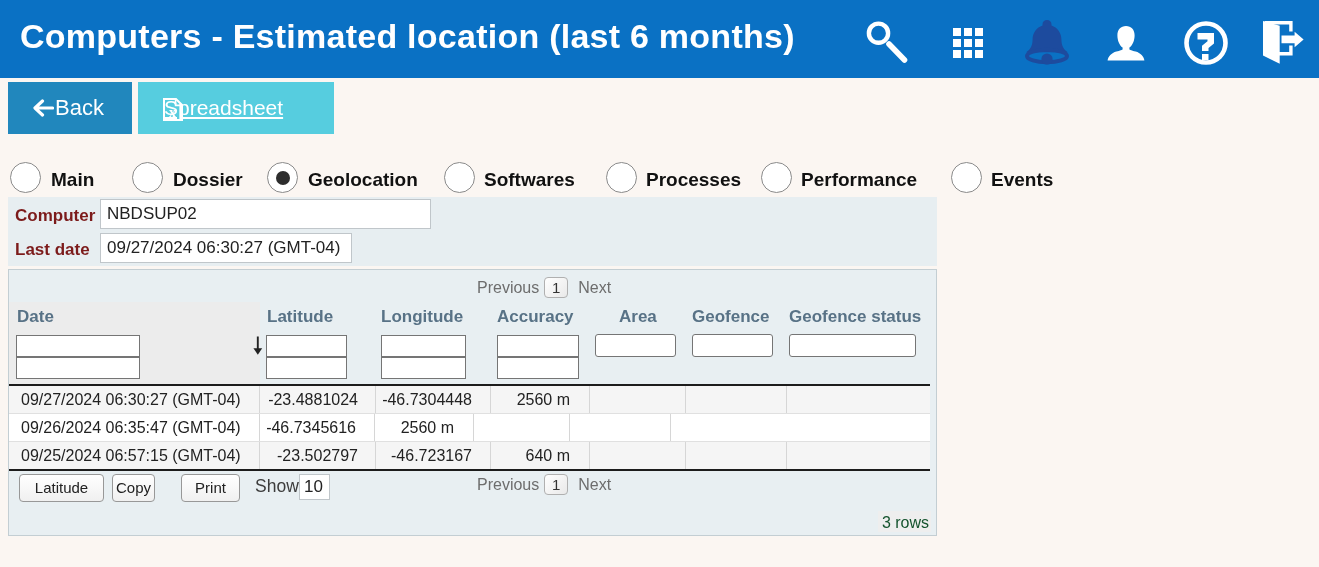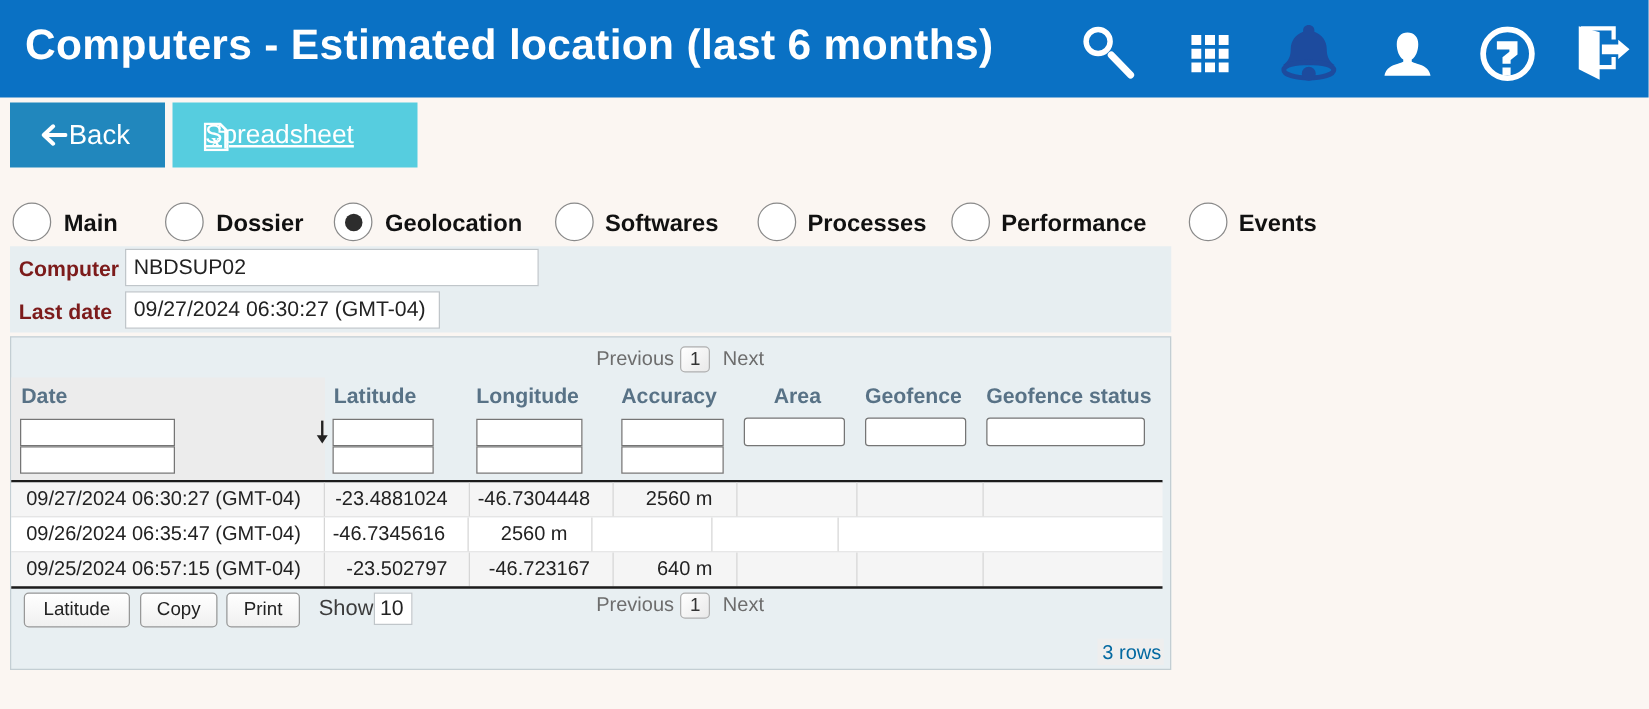--- a/index.html
+++ b/index.html
@@ -174,23 +174,23 @@
     <div class="c1">-23.502797</div>
     <div class="c2">-46.723167</div>
     <div class="c3">640 m</div>
     <div class="c4"></div>
     <div class="c5"></div>
     <div class="c6"></div>
 </div>
 <div class="abs blackline" style="top:469px;"></div>
 
 <button class="btn" style="left:19px; width:85px;">Latitude</button>
-<button class="btn" style="left:112px; width:62px;">Copy</button>
+<button class="btn" style="left:112px; width:43px;">Copy</button>
 <button class="btn" style="left:181px; width:59px;">Print</button>
 <div class="abs" style="left:255px; top:476px; font-size:17.5px; color:#3c3c3c;">Show</div>
 <div class="abs" style="left:299px; top:474px; width:31px; height:26px; background:#fff; border:1px solid #c0c6ca; font-size:17px; color:#222; line-height:24px; padding-left:4px;">10</div>
 <div class="abs pagin" style="left:477px; top:474px;">
     <span class="txt">Previous</span>
     <span class="pgbox">1</span>
     <span class="txt">Next</span>
   </div>
 <div class="abs" style="left:878px; top:511px; width:53px; height:21px; background:#eeeeee;"></div>
-<div class="abs" style="right:390px; top:514px; font-size:16px; color:#0369a1;">3 rows</div>
+<div class="abs" style="right:390px; top:514px; font-size:16px; color:#14532d;">3 rows</div>
 
 </body></html>

